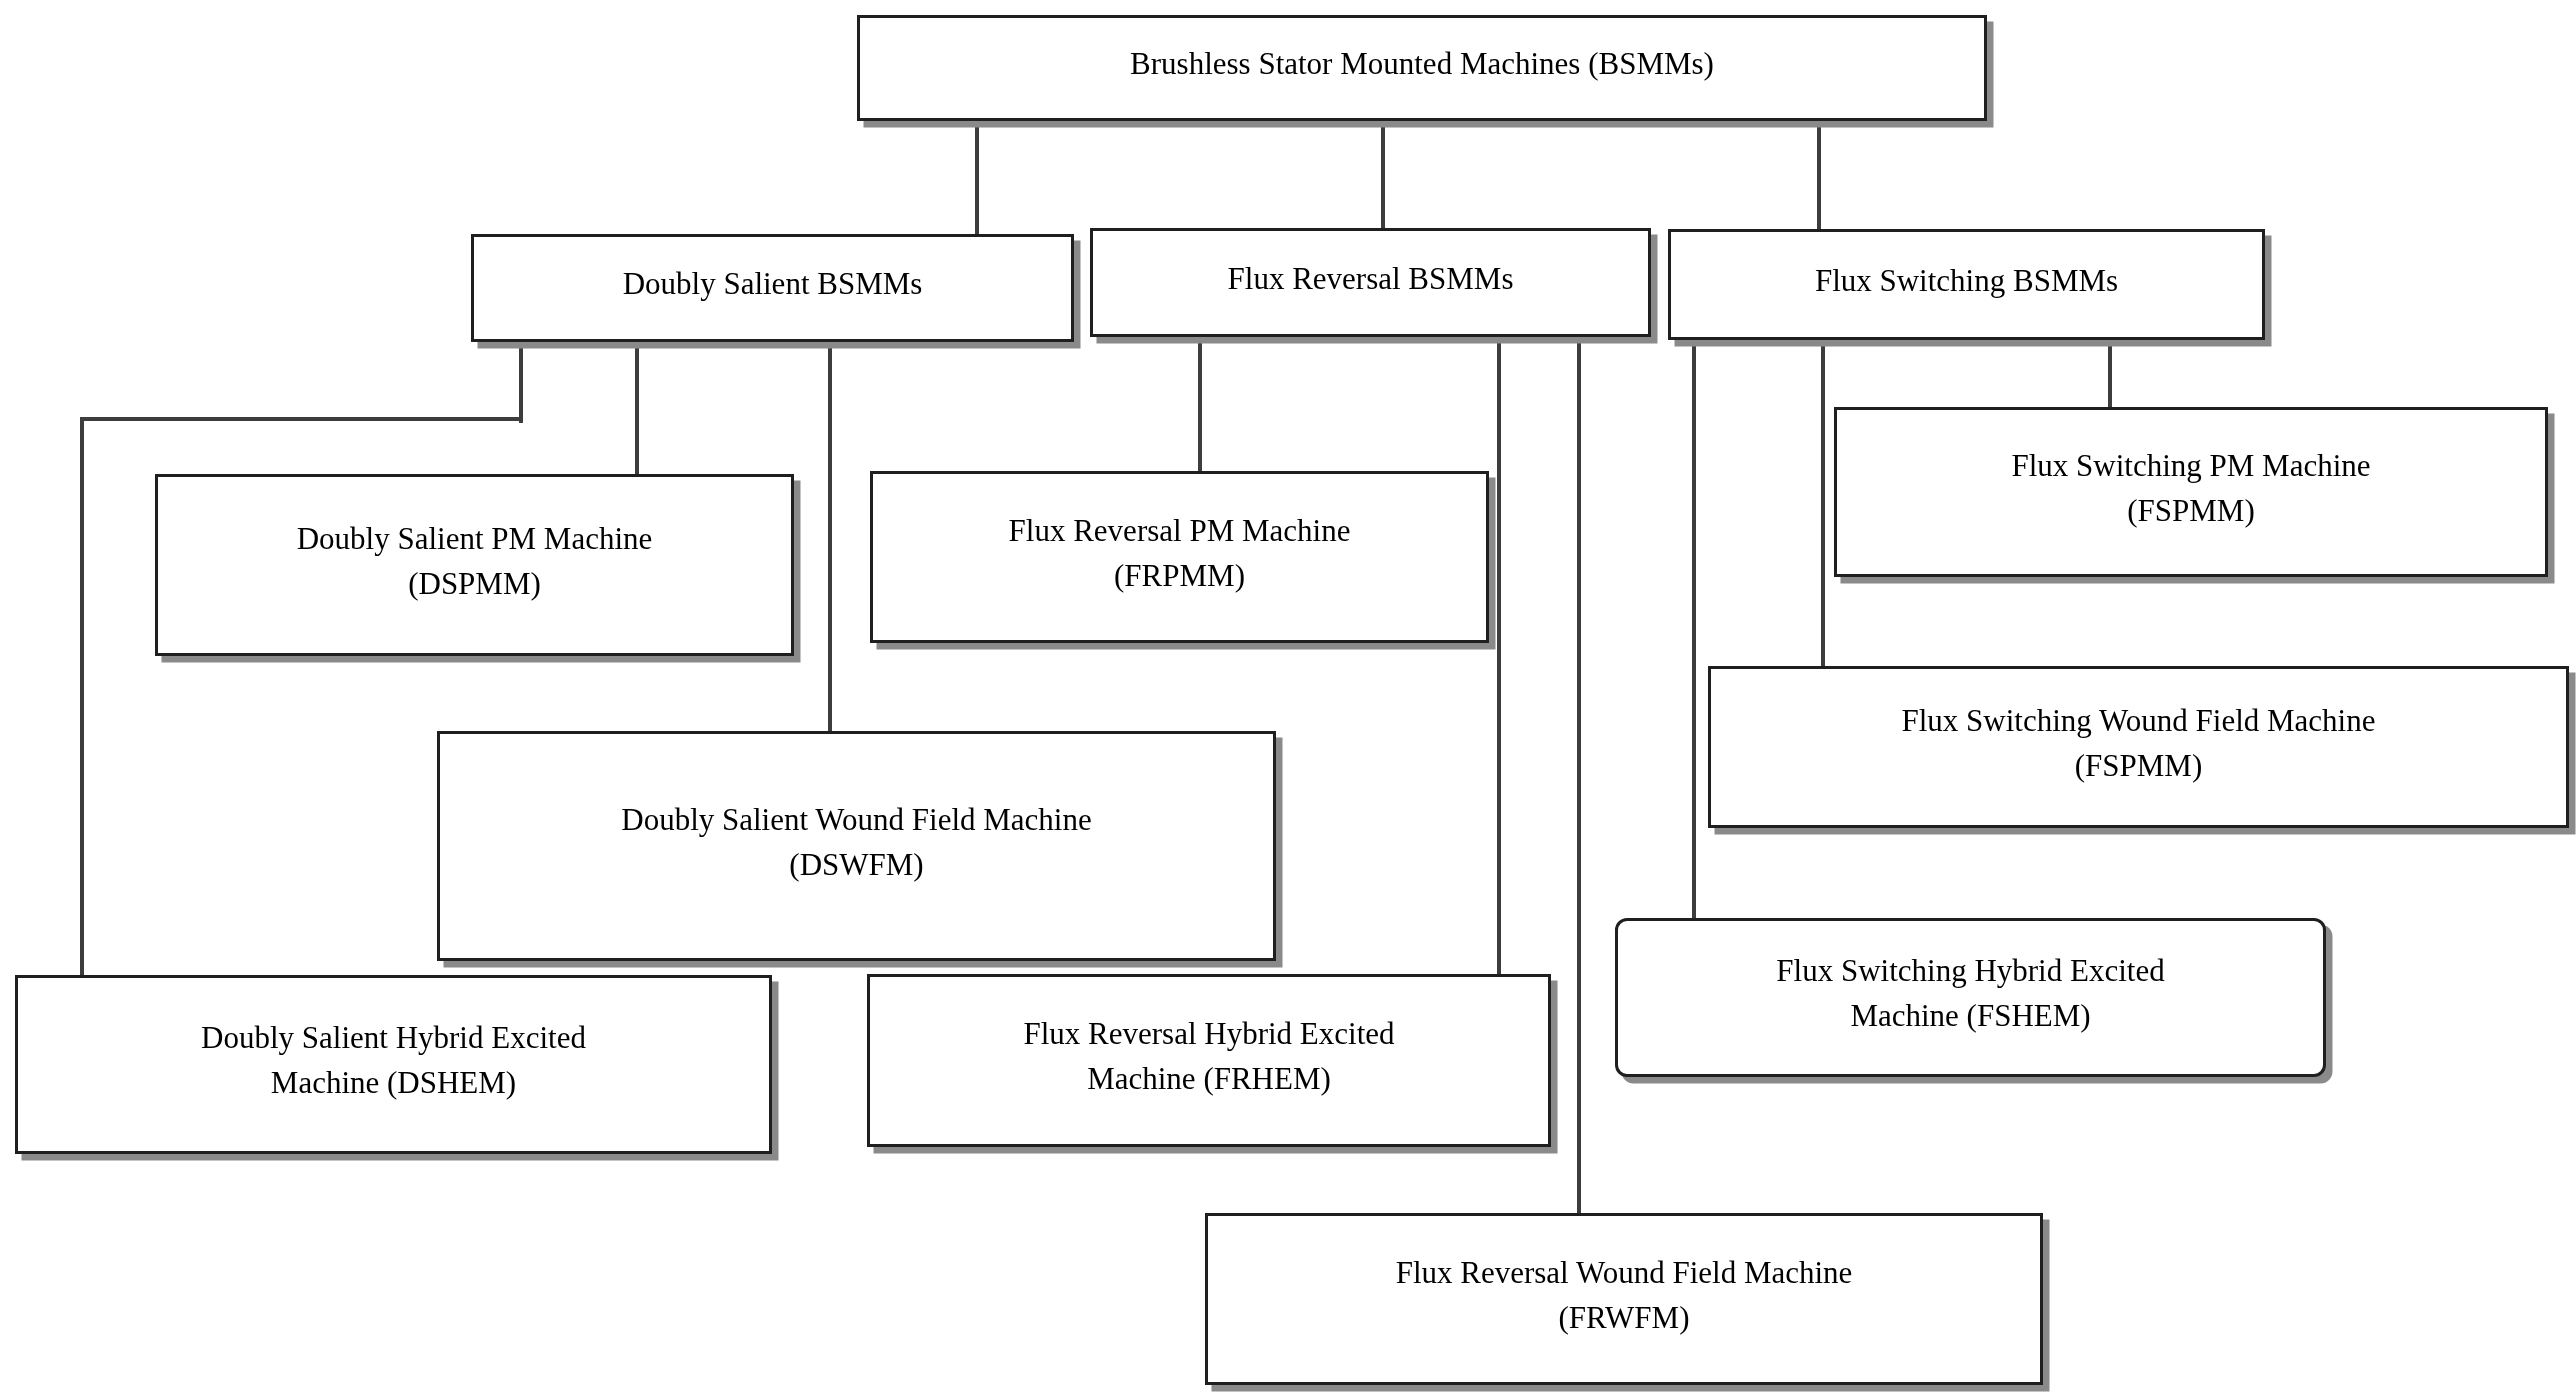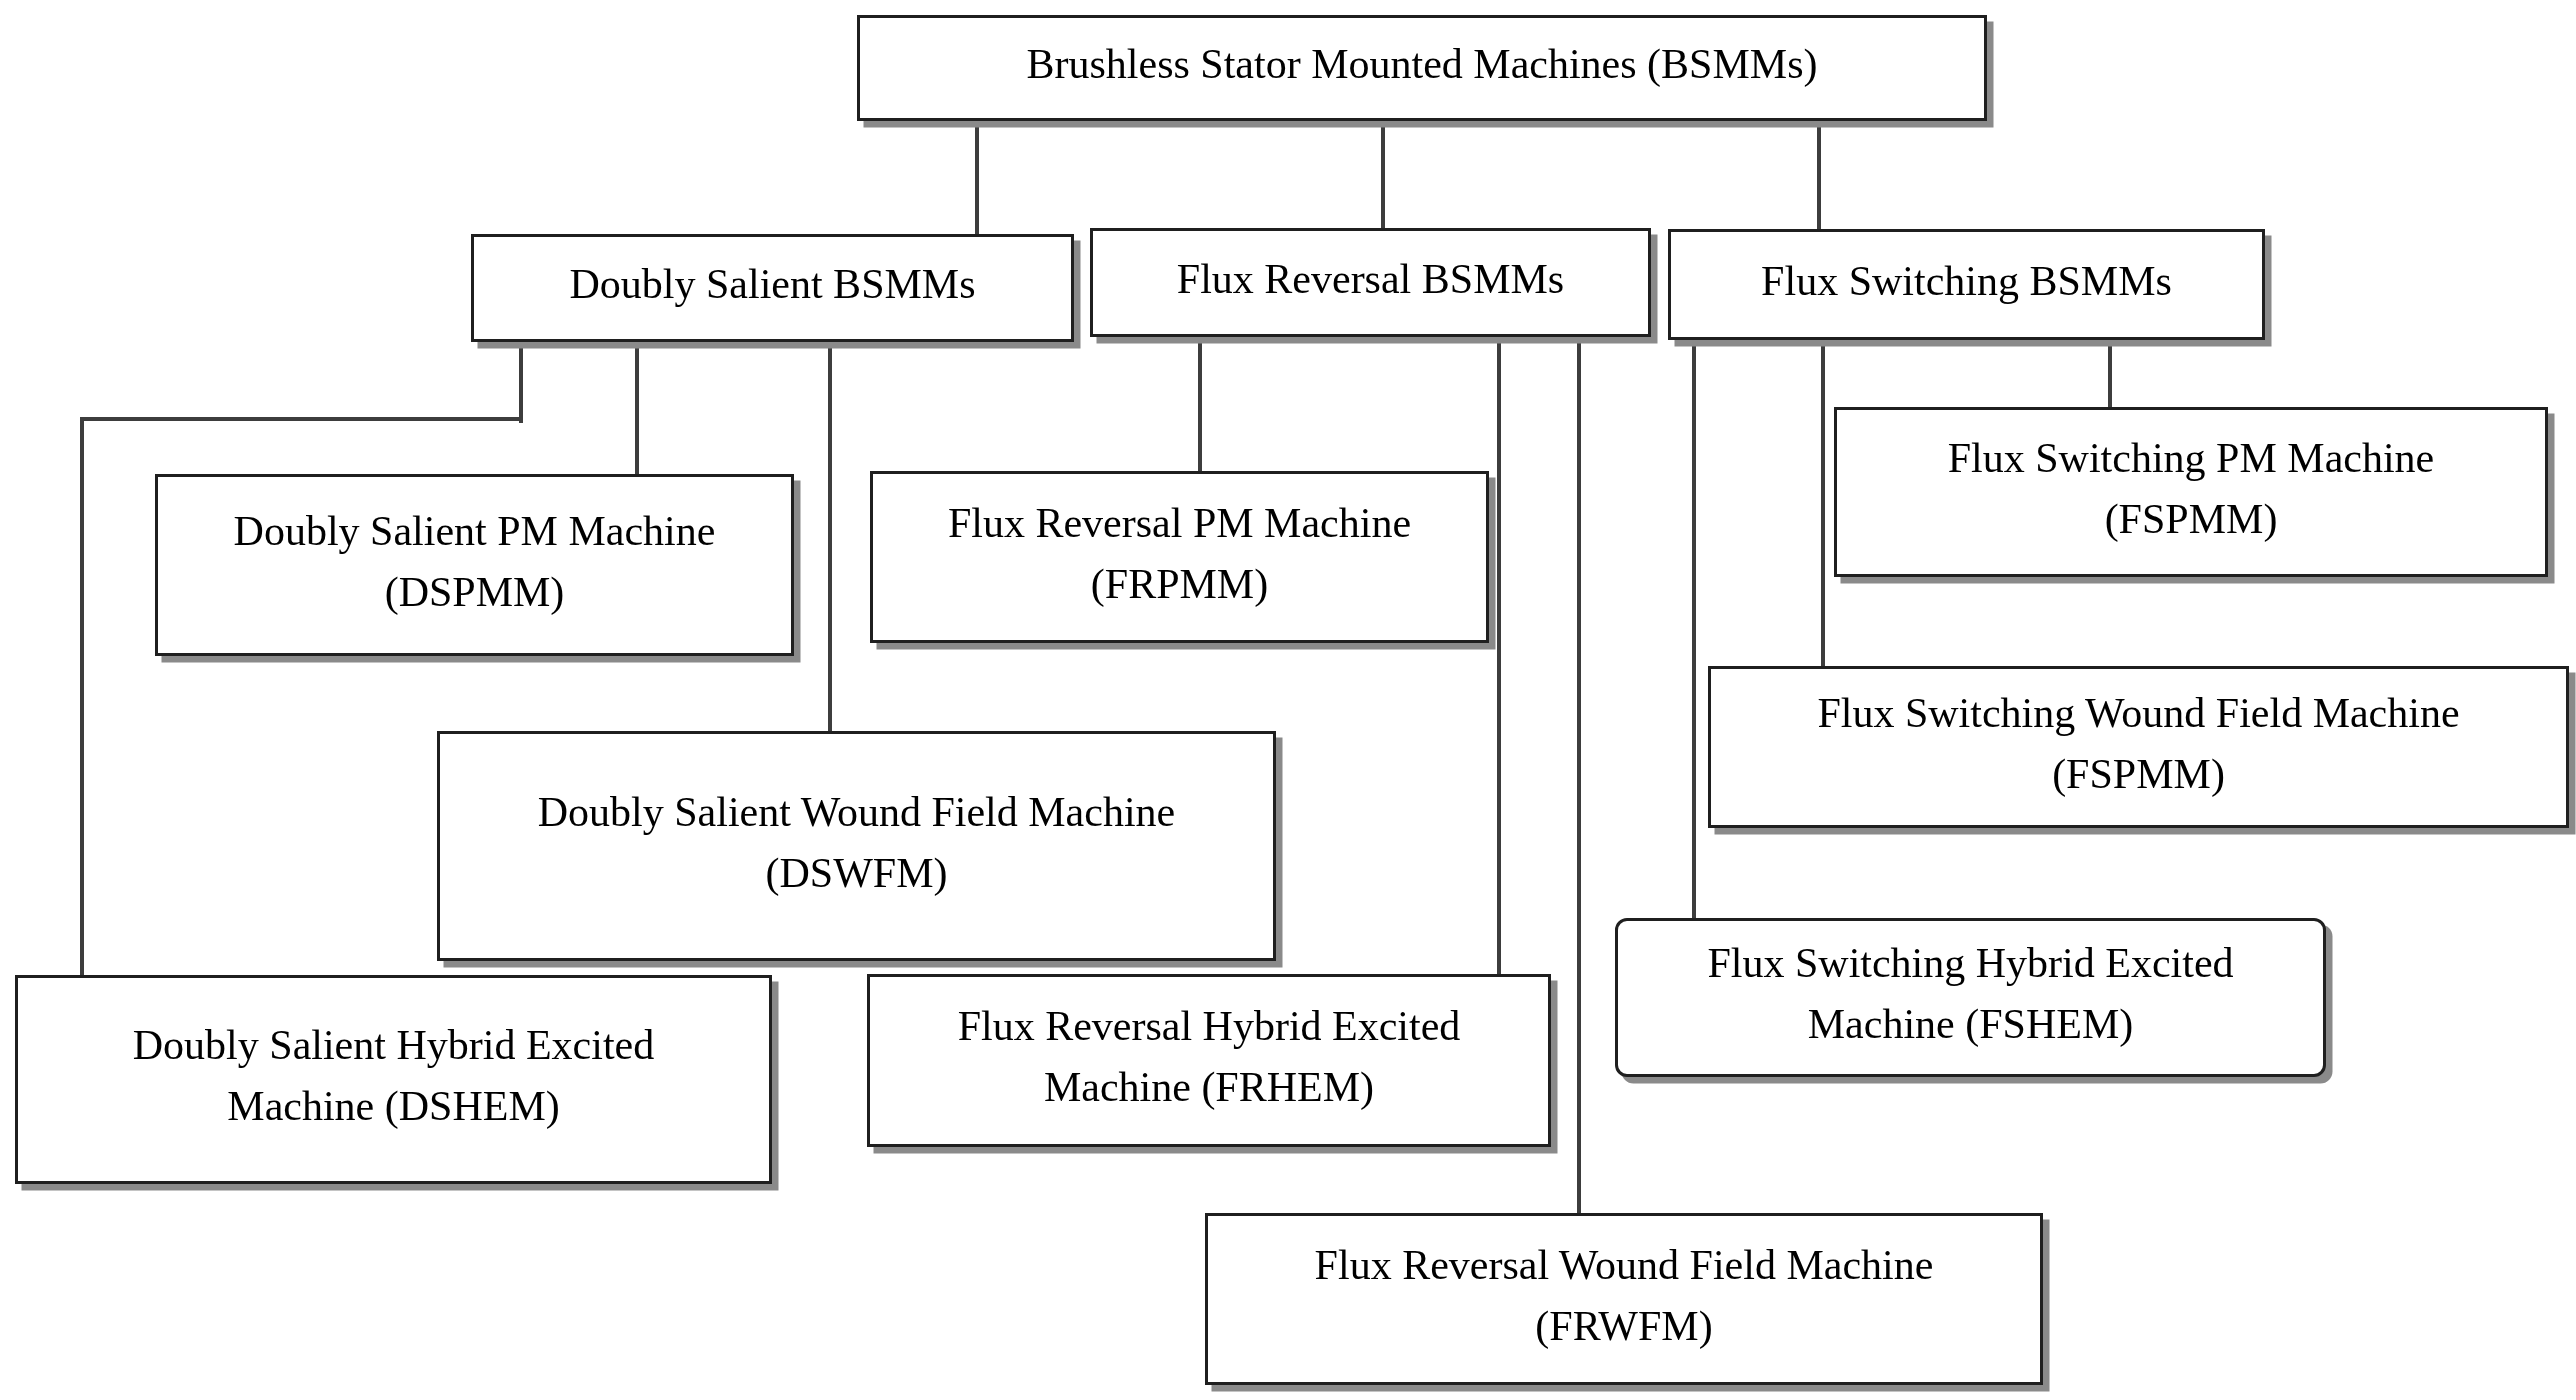--- a/index.html
+++ b/index.html
@@ -11,36 +11,36 @@
     position:relative;width:2576px;height:1401px;overflow:hidden;
     background:var(--bg);color:var(--text);
     font-family:"Liberation Serif","DejaVu Serif",serif;
   }
   .node{
     position:absolute;box-sizing:border-box;
     background:var(--box-bg);
     border:3.9px solid var(--border);
     box-shadow:6.5px 6.5px 0 var(--shadow);
     display:flex;flex-direction:column;align-items:center;justify-content:center;
-    text-align:center;font-size:42px;line-height:1.45;
+    text-align:center;font-size:31px;line-height:1.45;
     padding:0 13px 7px 13px;
   }
   .node span{display:block;white-space:nowrap;}
   .line{position:absolute;background:var(--line);}
   
   #root  {left:857px;top:15px;  width:1130px;height:106px;}
   #ds    {left:471px; top:234px; width:603px; height:108px;}
   #fr    {left:1090px;top:228px; width:561px; height:109px;}
   #fs    {left:1668px;top:229px; width:597px; height:111px;}
   #dspmm {left:155px; top:474px; width:639px; height:182px;}
   #frpmm {left:870px;top:471px; width:619px; height:172px;}
   #fspmm {left:1834px;top:407px; width:714px;height:170px;}
   #dswfm {left:437px; top:731px;width:839px;height:230px;}
   #fswfm {left:1708px;top:666px;width:861px;height:162px;align-items:center;}
-  #dshem {left:15px;  top:975px;width:757px;height:209px;}
+  #dshem {left:15px;  top:975px;width:757px;height:179px;}
   #frhem {left:867px;top:974px;width:684px;height:173px;}
   #fshem {left:1615px;top:918px;width:711px;height:159px;border-radius:12px;}
   #frwfm {left:1205px;top:1213px;width:838px;height:172px;}
   
   #l-r-ds   {left:975px;top:116px;width:3.9px;height:123px;}
   #l-r-fr   {left:1381px;top:116px;width:3.9px;height:116px;}
   #l-r-fs   {left:1817px;top:116px;width:3.9px;height:117px;}
   #l-ds-he-a{left:519px; top:338px;width:3.9px;height:85px;}
   #l-ds-he-b{left:80px; top:417px;width:443px;height:3.9px;}
   #l-ds-he-c{left:80px; top:417px;width:3.9px;height:563px;}

